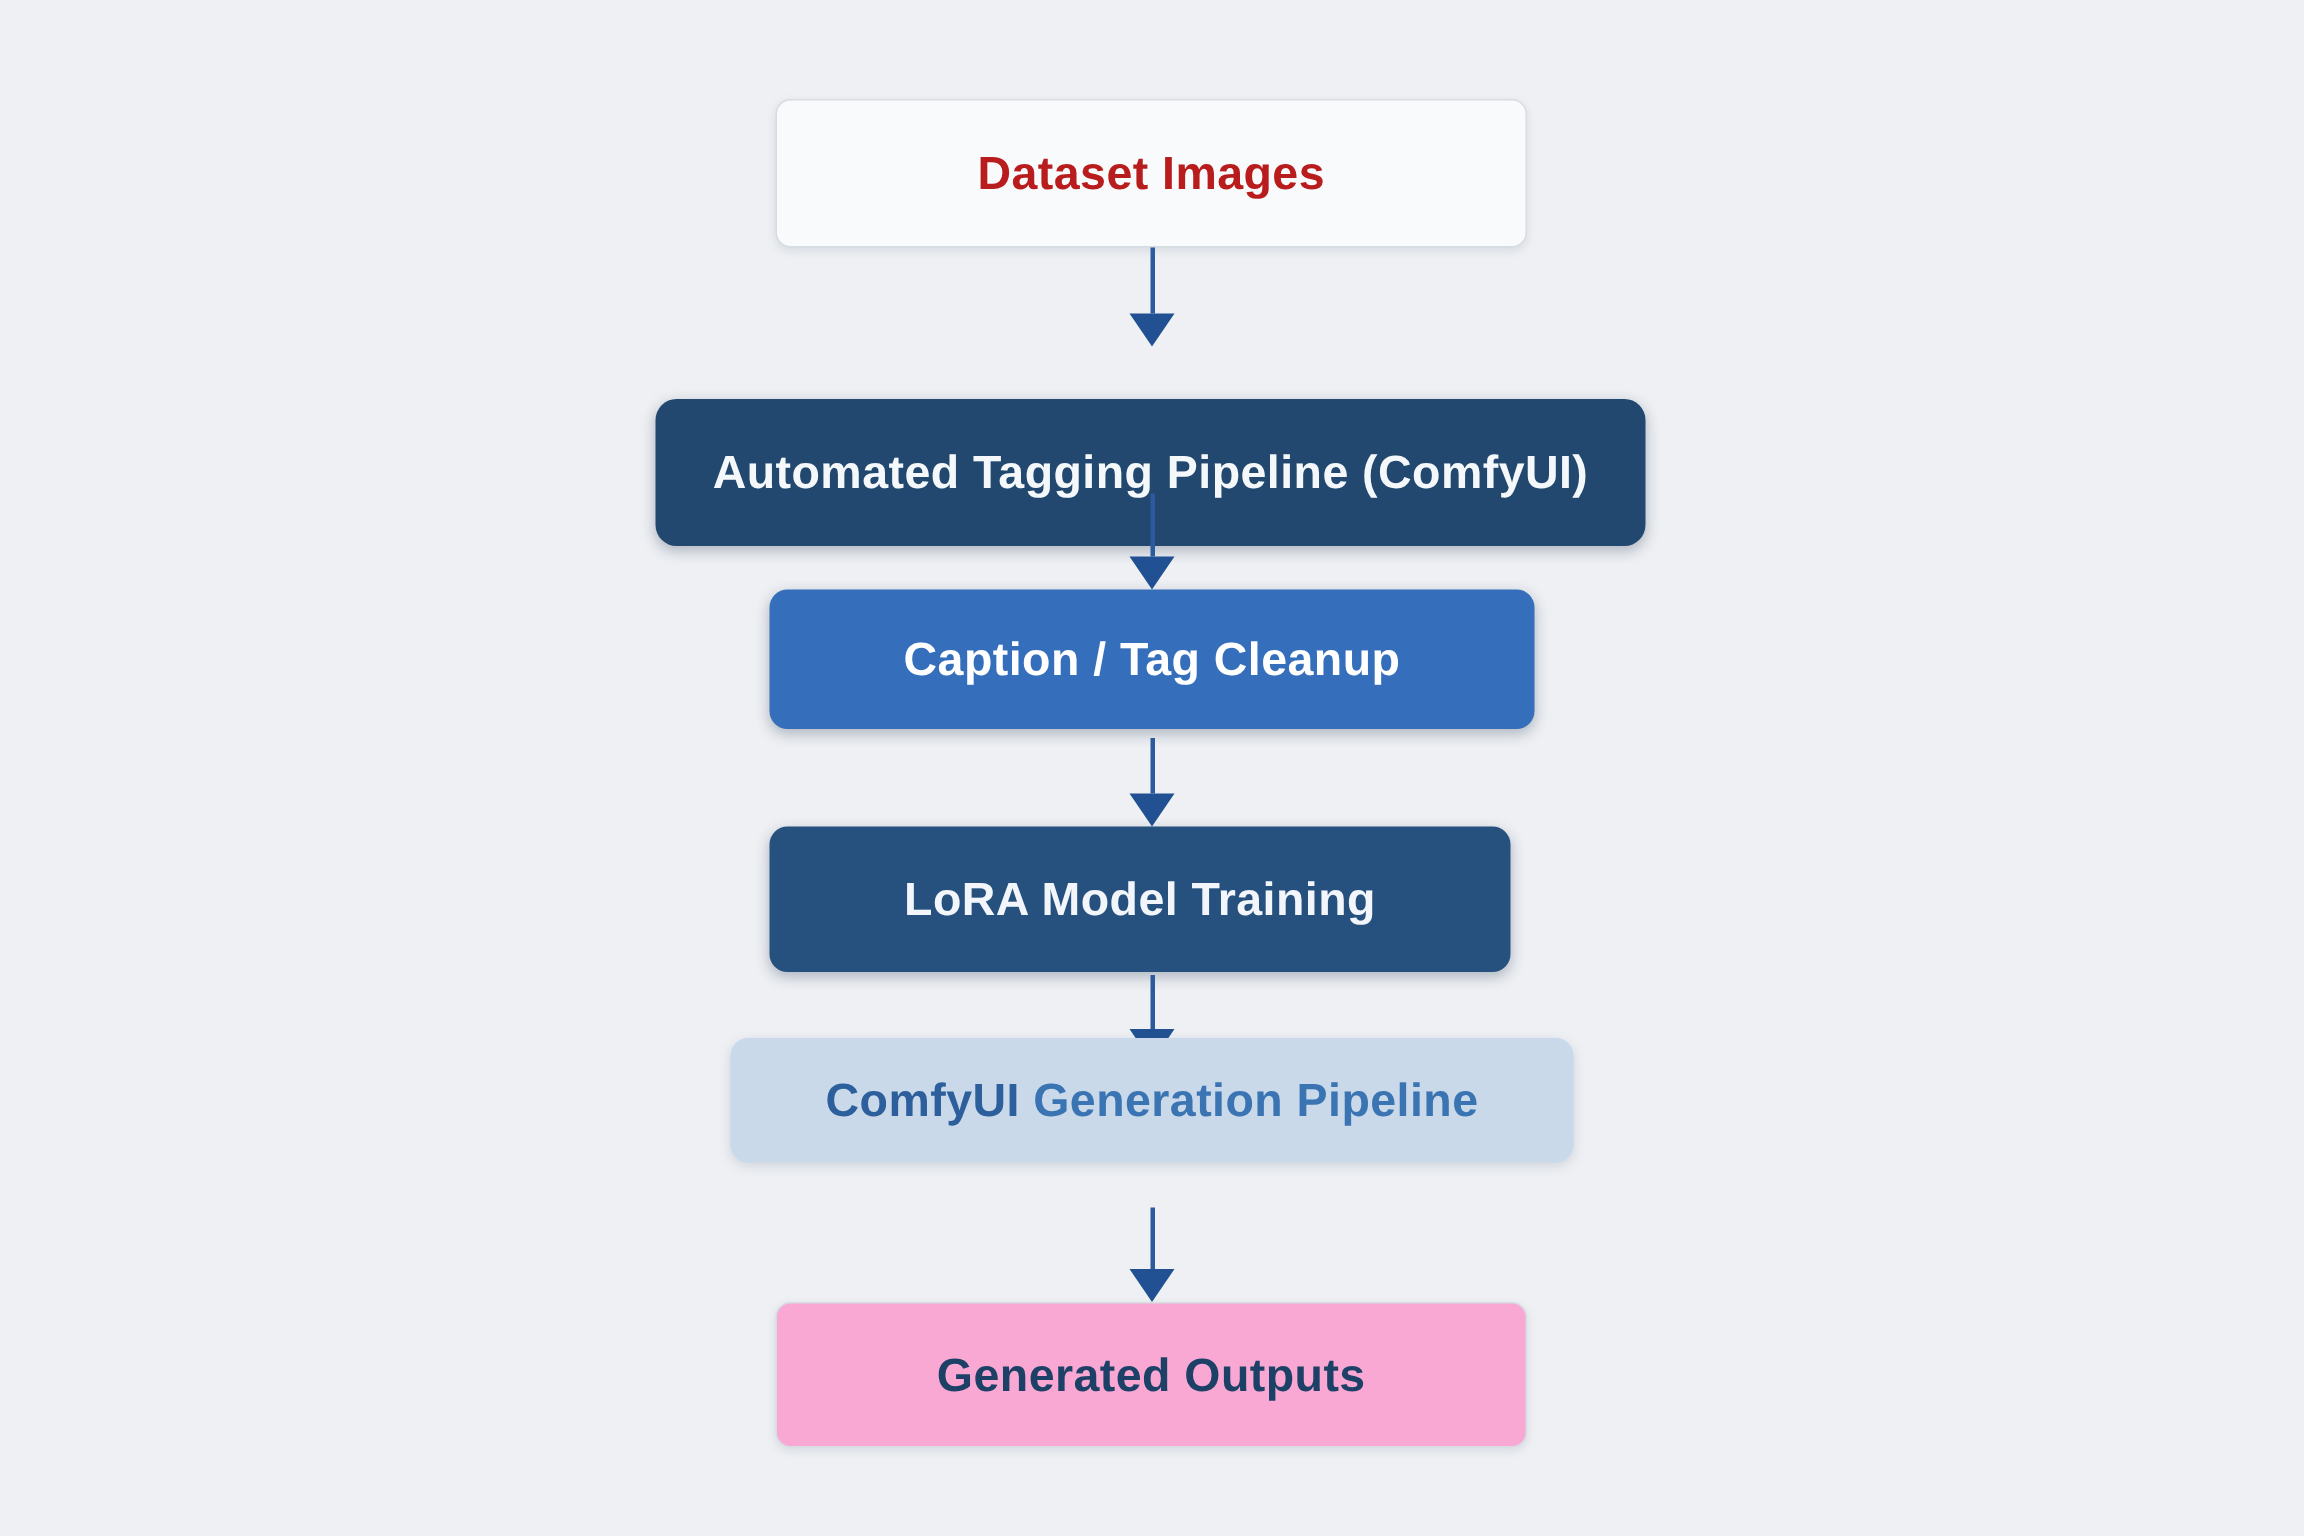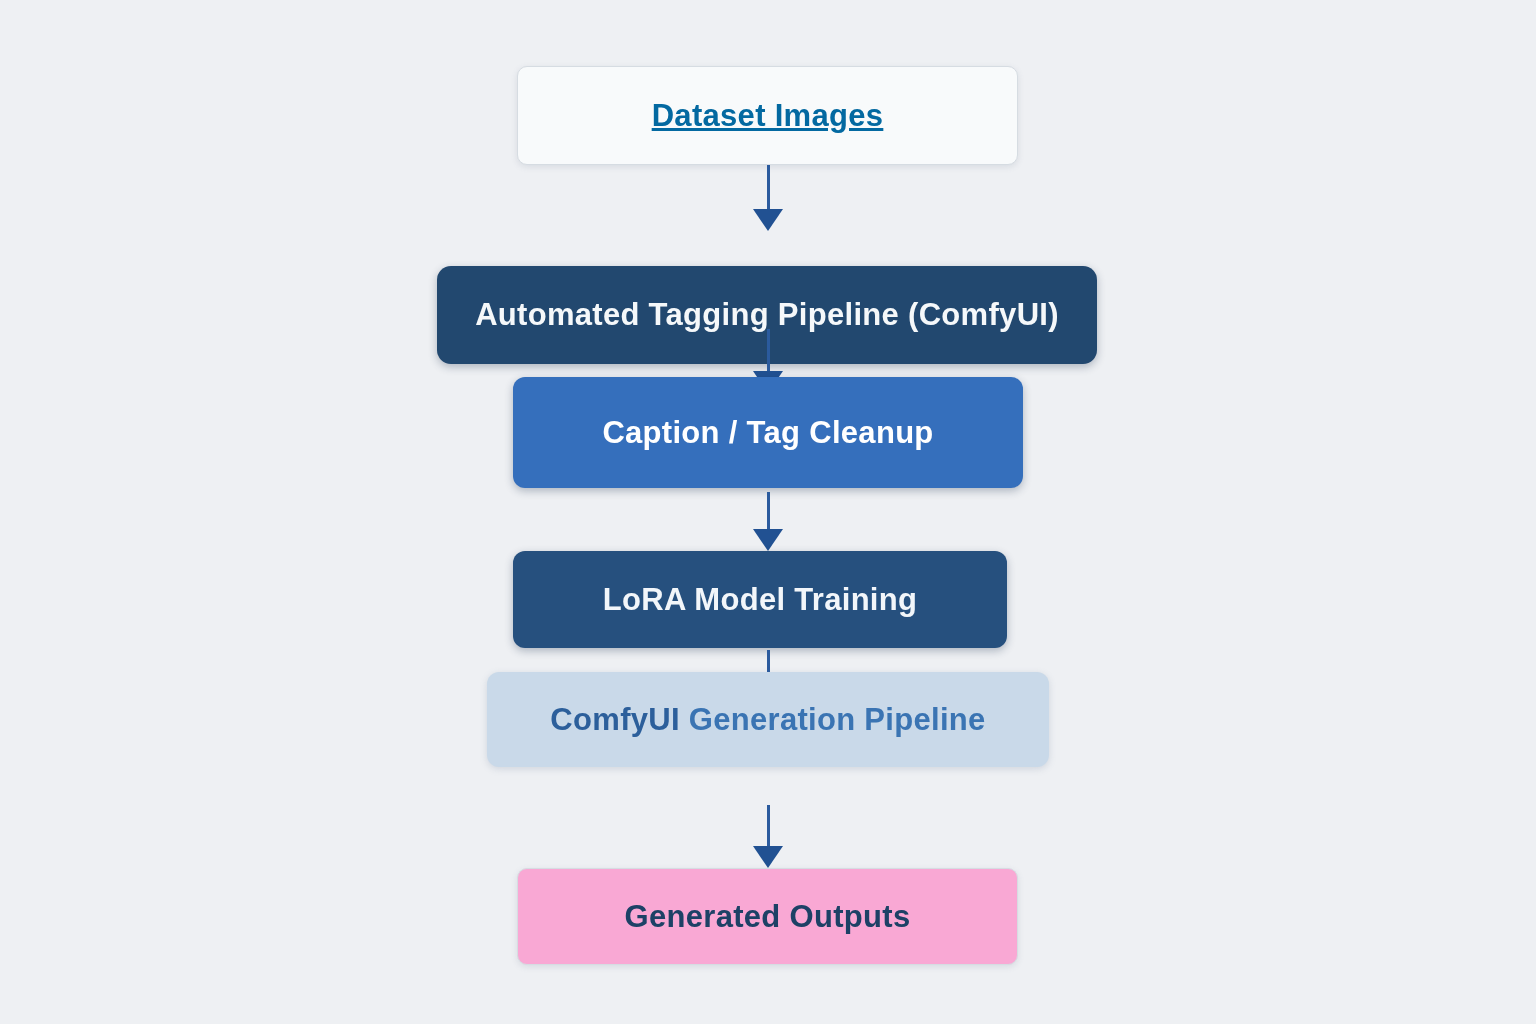--- a/index.html
+++ b/index.html
@@ -32,23 +32,23 @@
   }
   .node.dark {
     box-shadow: 0 3px 9px rgba(25,45,75,0.30);
   }
   .node.soft {
     box-shadow: 0 2px 7px rgba(100,120,150,0.22);
   }
   
   .n0 { left: 517px; top: 66px;  width: 501px; height: 99px; border-radius: 10px; }
   .n1 { left: 437px; top: 231px; width: 660px; height: 98px; border-radius: 14px; }
-  .n2 { left: 513px; top: 377px; width: 510px; height: 111px; border-radius: 12px; }
+  .n2 { left: 513px; top: 393px; width: 510px; height: 93px; border-radius: 12px; }
   .n3 { left: 513px; top: 551px; width: 494px; height: 97px; border-radius: 12px; }
-  .n4 { left: 487px; top: 672px; width: 562px; height: 95px; border-radius: 12px; }
+  .n4 { left: 487px; top: 692px; width: 562px; height: 83px; border-radius: 12px; }
   .n5 { left: 517px; top: 868px; width: 501px; height: 97px; border-radius: 10px; }
 
   .arrow {
     position: absolute;
     left: 753px;
     width: 30px;
     display: flex;
     flex-direction: column;
     align-items: center;
   }
@@ -70,21 +70,21 @@
   .a3 { top: 650px; height: 58px; }
   .a4 { top: 805px; height: 63px; }
 
   .label-part { white-space: pre; }
 </style>
 </head>
 <body style="background: rgb(238, 240, 243);">
 
 <div class="canvas">
 
-  <div class="node light n0" style="background: rgb(248, 250, 251); color: #0369a1; border: 1px solid rgb(214, 220, 226); text-decoration: underline;">
+  <div class="node light n0" style="background: rgb(248, 250, 251); color: #b91c1c; border: 1px solid rgb(214, 220, 226);">
     <span>Dataset Images</span>
   </div>
 
   <div class="arrow a0">
     <span class="shaft"></span>
     <span class="head"></span>
   </div>
 
   <div class="node dark n1" style="background: rgb(34, 72, 111); color: rgb(245, 248, 250); margin-top: 35px;">
     <span>Automated Tagging Pipeline (ComfyUI)</span>

